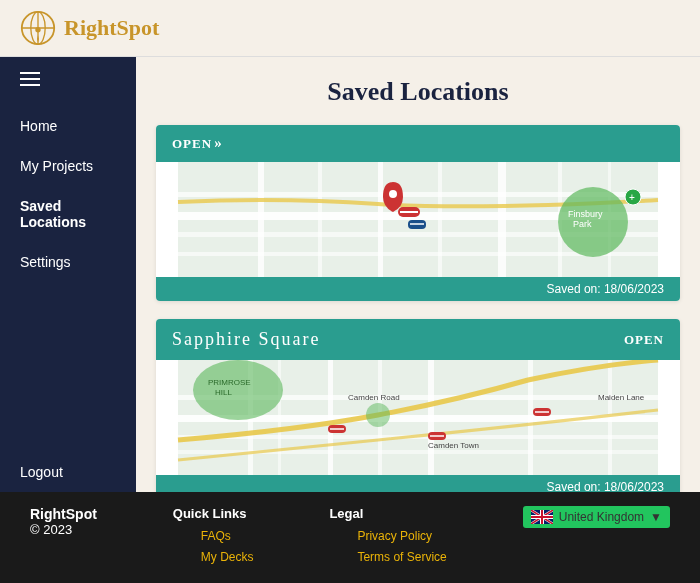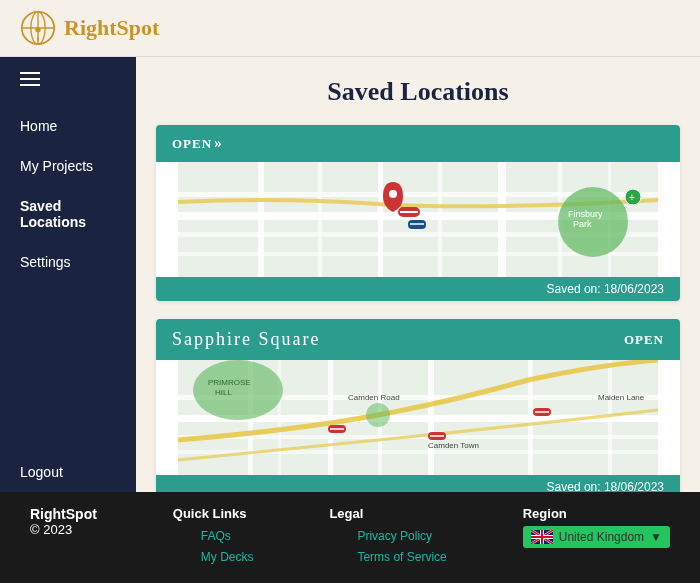--- a/index.html
+++ b/index.html
@@ -45,21 +45,21 @@
     .map-container { width: 100%; height: 115px; overflow: hidden; position: relative; }
     
     .map-svg { width: 100%; height: 100%; }
     .card-footer { background: #2a9d8f; padding: 5px 16px; text-align: right; color: white; font-size: 12px; font-family: 'Arial', sans-serif; }
 
     
     .footer { background: #1a1a1a; color: white; padding: 14px 30px; display: flex; justify-content: space-between; align-items: flex-start; font-family: 'Arial', sans-serif; font-size: 13px; flex-shrink: 0; }
     .footer-brand { }
     .footer-brand-name { font-weight: bold; font-size: 14px; }
     .footer-section h4 { font-size: 13px; font-weight: bold; margin-bottom: 5px; }
-    .footer-section a { display: block; color: #14b8a6; text-decoration: none; font-size: 12px; line-height: 1.8; margin-left: 28px; }
+    .footer-section a { display: block; color: #eab308; text-decoration: none; font-size: 12px; line-height: 1.8; margin-left: 28px; }
     .footer-region { }
     .footer-region h4 { font-size: 13px; font-weight: bold; margin-bottom: 5px; }
     .region-selector { display: flex; align-items: center; gap: 6px; background: #22c55e; color: #333; padding: 4px 8px; border-radius: 3px; cursor: pointer; font-size: 12px; }
   </style>
 </head>
 <body>
 
 <div class="app-wrapper">
 
   <div class="header">
@@ -213,21 +213,20 @@
       <h4>Quick Links</h4>
       <a href="#">FAQs</a>
       <a href="#">My Decks</a>
     </div>
     <div class="footer-section">
       <h4>Legal</h4>
       <a href="#">Privacy Policy</a>
       <a href="#">Terms of Service</a>
     </div>
     <div class="footer-region">
-      <h4>Region</h4>
       <div class="region-selector">
 
         <svg width="22" height="14" viewBox="0 0 22 14">
           <rect width="22" height="14" fill="#012169"></rect>
           <line x1="0" y1="0" x2="22" y2="14" stroke="white" stroke-width="2.5"></line>
           <line x1="22" y1="0" x2="0" y2="14" stroke="white" stroke-width="2.5"></line>
           <line x1="0" y1="0" x2="22" y2="14" stroke="#C8102E" stroke-width="1.5"></line>
           <line x1="22" y1="0" x2="0" y2="14" stroke="#C8102E" stroke-width="1.5"></line>
           <rect x="9" y="0" width="4" height="14" fill="white"></rect>
           <rect x="0" y="5" width="22" height="4" fill="white"></rect>

